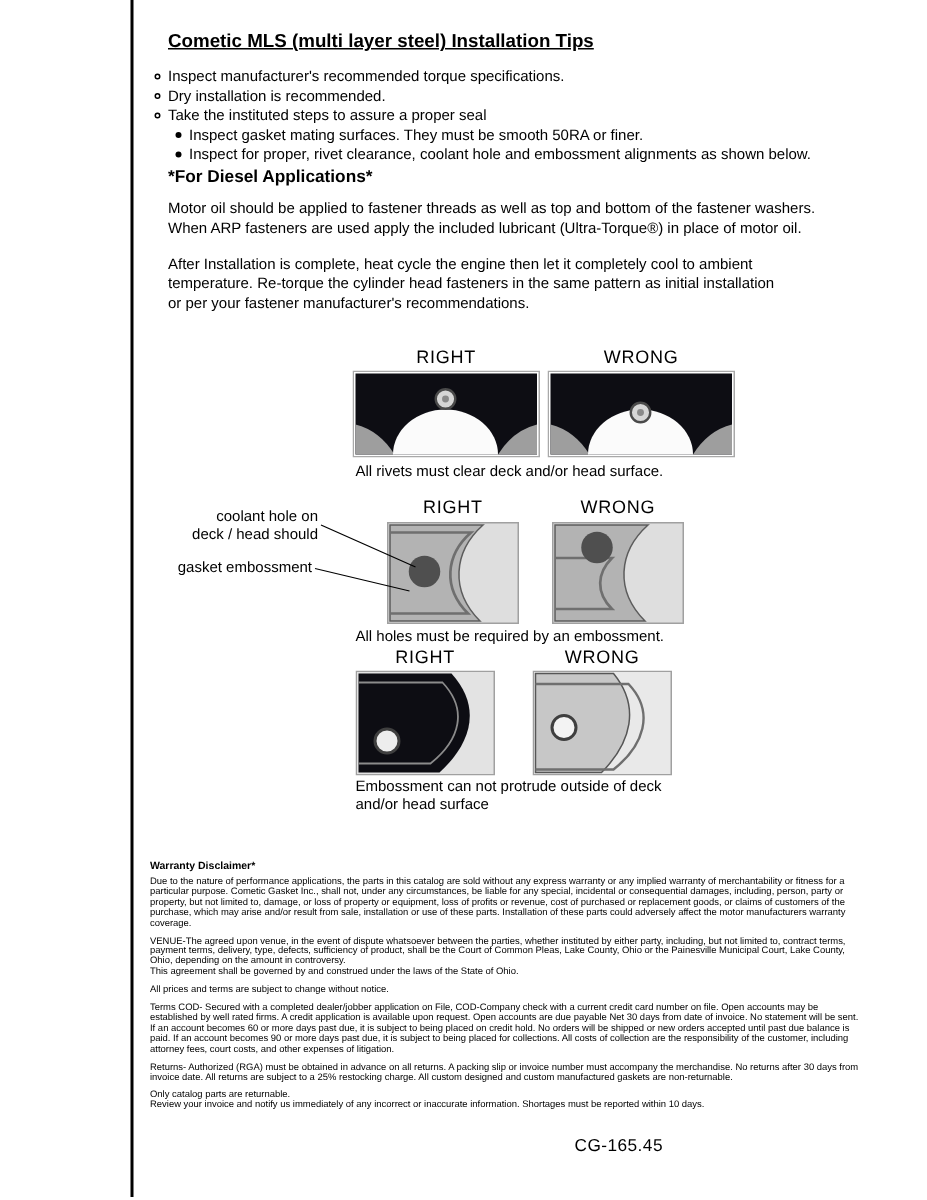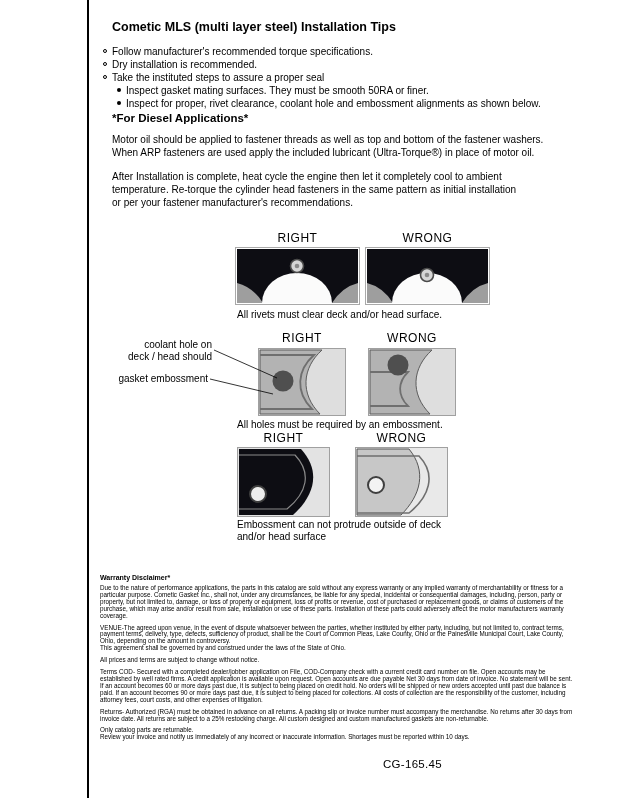--- a/index.html
+++ b/index.html
@@ -1,21 +1,21 @@
 <!DOCTYPE html>
 <html><head>
 <meta charset="utf-8">
 <style>
   * { margin:0; padding:0; box-sizing:border-box; }
   html,body { width:618px; height:800px; }
   body { background:#ffffff; font-family:"Liberation Sans", sans-serif; color:#000; }
   .page { position:relative; width:618px; height:800px; background:#fff; overflow:hidden; }
   .left-rule { position:absolute; left:87px; top:0; width:2px; height:798px; background:#000; }
 
-  .title { position:absolute; left:112px; top:20px; font-size:12.5px; font-weight:bold; white-space:nowrap; }
+  .title { position:absolute; left:112px; top:20px; font-size:12.5px; font-weight:bold; text-decoration:underline; white-space:nowrap; }
 
   .tips { position:absolute; left:103px; top:45px; width:472px; font-size:10px; line-height:13px; }
   .tip { display:flex; align-items:flex-start; }
   .tip-text { white-space:nowrap; }
   .m-hollow { flex:0 0 auto; width:4px; height:4px; border:1px solid #000; border-radius:50%; margin:4px 5px 0 0; }
   .tip.sub { margin-left:14px; }
   .m-filled { flex:0 0 auto; width:4px; height:4px; background:#000; border-radius:50%; margin:4px 5px 0 0; }
 
   .diesel { position:absolute; left:112px; top:112px; width:466px; }
   .diesel-heading { font-size:11.5px; font-weight:bold; margin-bottom:9px; }
@@ -39,21 +39,21 @@
 <body>
 
 <div class="page">
   <div class="left-rule"></div>
 
   <h1 class="title">Cometic MLS (multi layer steel) Installation Tips</h1>
 
   <div class="tips">
     <div class="tip">
       <span class="m-hollow"></span>
-      <span class="tip-text">Follow manufacturer's recommended torque specifications.</span>
+      <span class="tip-text">Inspect manufacturer's recommended torque specifications.</span>
     </div>
     <div class="tip">
       <span class="m-hollow"></span>
       <span class="tip-text">Dry installation is recommended.</span>
     </div>
     <div class="tip">
       <span class="m-hollow"></span>
       <span class="tip-text">Take the instituted steps to assure a proper seal</span>
     </div>
     <div class="tip sub">

